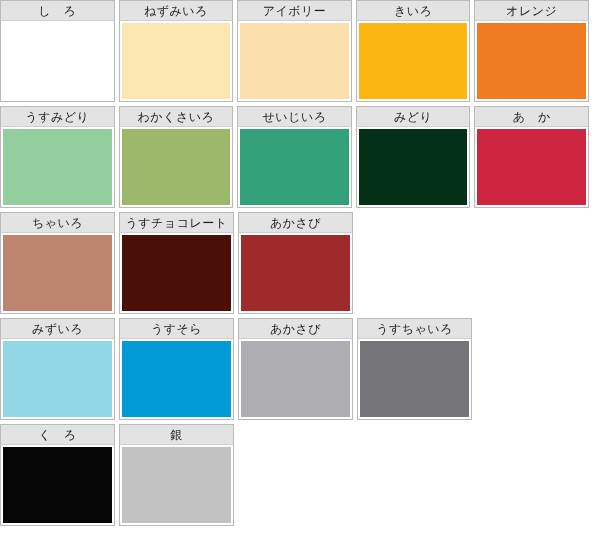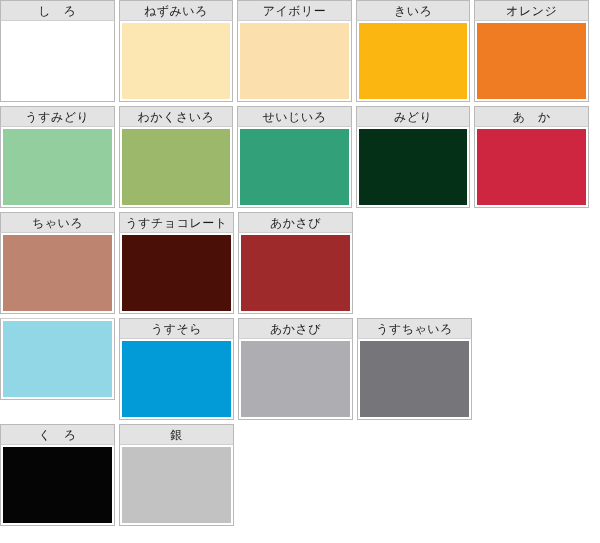--- a/index.html
+++ b/index.html
@@ -175,20 +175,21 @@
       <div class="swatch-chip">
         <div class="swatch-chip-inner">
           <div class="swatch-fill" style="background-color: rgb(158, 42, 44);"></div>
         </div>
       </div>
     </div>
   </div>
 
   <div class="swatch-row">
     <div class="swatch-cell">
+      <div class="swatch-label">みずいろ</div>
       <div class="swatch-chip">
         <div class="swatch-chip-inner">
           <div class="swatch-fill" style="background-color: rgb(146, 215, 229);"></div>
         </div>
       </div>
     </div>
     <div class="swatch-cell">
       <div class="swatch-label">うすそら</div>
       <div class="swatch-chip">
         <div class="swatch-chip-inner">

